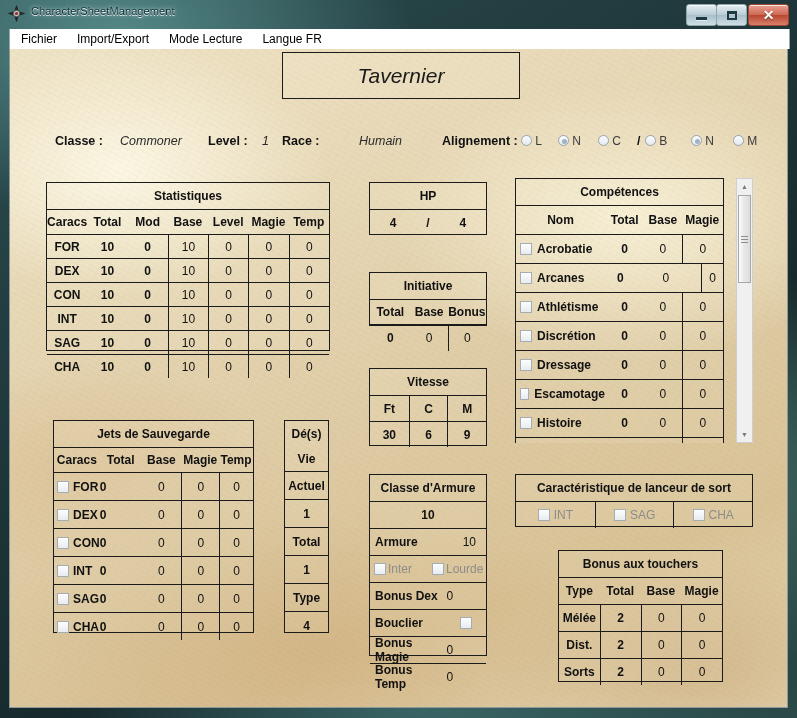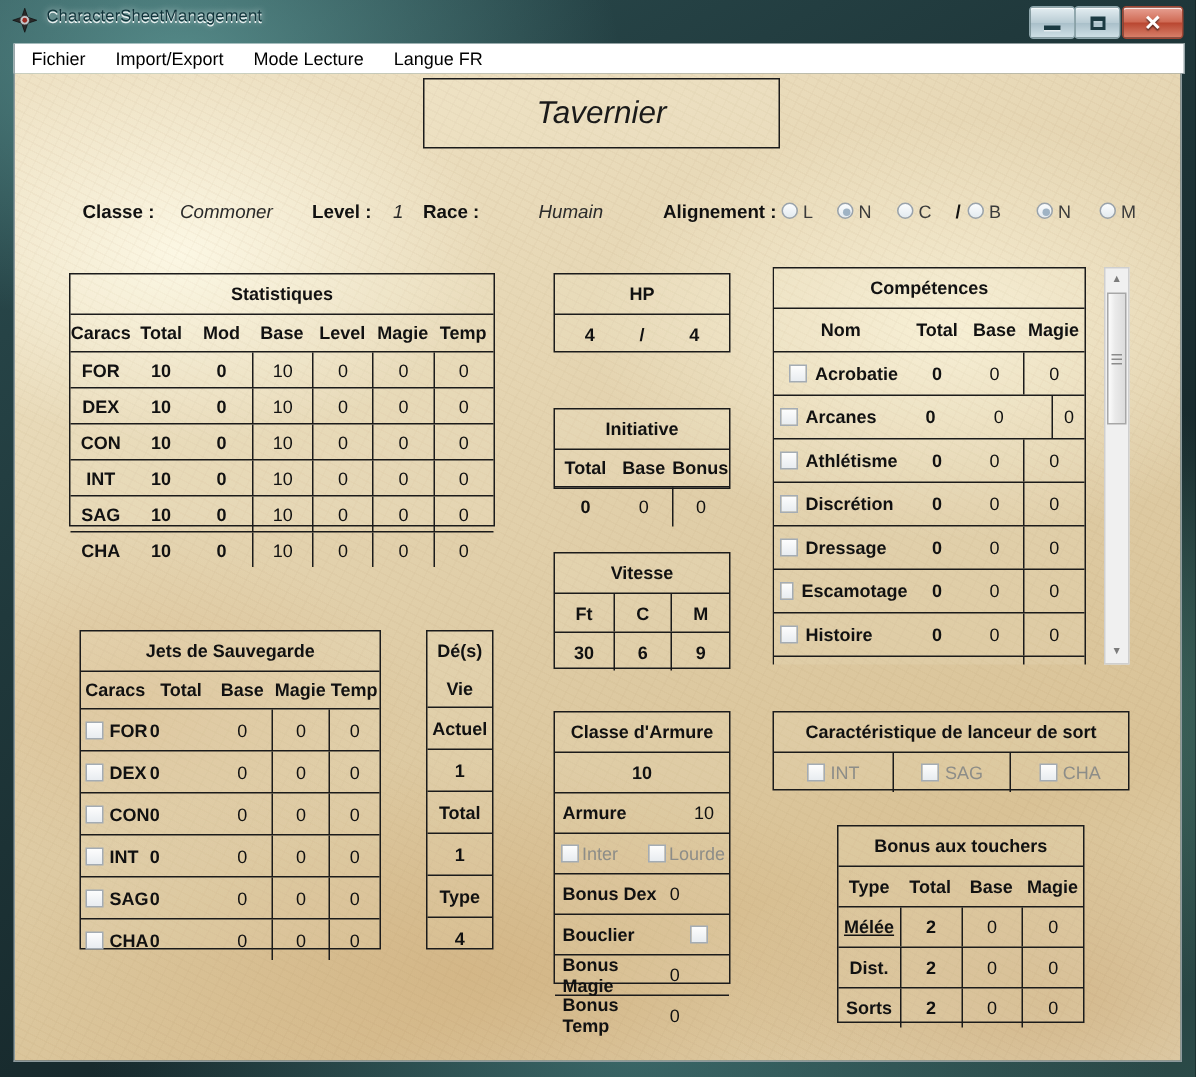--- a/index.html
+++ b/index.html
@@ -466,21 +466,21 @@
         <div class="row" style="height:26px;">
           <div class="cell hdr" style="width:100%;">Compétences</div>
         </div>
         <div class="row bt" style="height:28px;">
           <div class="cell hdr" style="width:43%;">Nom</div>
           <div class="cell hdr" style="width:19%;">Total</div>
           <div class="cell hdr" style="width:18%;">Base</div>
           <div class="cell hdr" style="width:20%;">Magie</div>
         </div>
         <div class="row bt" style="height:28px;">
-          <div class="cell hdr" style="width:43%;justify-content:center;padding-left:4px;gap:5px;">
+          <div class="cell hdr" style="width:43%;justify-content:flex-start;padding-left:4px;gap:5px;">
             <span class="cbx"></span>
             <span>Acrobatie</span>
           </div>
           <div class="cell hdr" style="width:19%;">0</div>
           <div class="cell" style="width:18%;">0</div>
           <div class="cell bl" style="width:20%;">0</div>
         </div>
         <div class="row bt" style="height:28px;gap:26px;">
           <div class="cell hdr" style="width:43%;justify-content:flex-start;padding-left:4px;gap:5px;">
             <span class="cbx"></span>
@@ -579,21 +579,21 @@
       <div class="row" style="height:26px;">
         <div class="cell hdr" style="width:100%;">Bonus aux touchers</div>
       </div>
       <div class="row bt" style="height:26px;">
         <div class="cell hdr" style="width:25%;">Type</div>
         <div class="cell hdr" style="width:25%;">Total</div>
         <div class="cell hdr" style="width:25%;">Base</div>
         <div class="cell hdr" style="width:25%;overflow:hidden;">Magie</div>
       </div>
       <div class="row bt" style="height:26px;">
-        <div class="cell hdr" style="width:25%;text-decoration:underline;">Mélée</div>
+        <div class="cell hdr" style="width:25%;">Mélée</div>
         <div class="cell hdr bl" style="width:25%;">2</div>
         <div class="cell bl" style="width:25%;">0</div>
         <div class="cell bl" style="width:25%;">0</div>
       </div>
       <div class="row bt" style="height:26px;">
         <div class="cell hdr" style="width:25%;">Dist.</div>
         <div class="cell hdr bl" style="width:25%;">2</div>
         <div class="cell bl" style="width:25%;">0</div>
         <div class="cell bl" style="width:25%;">0</div>
       </div>

